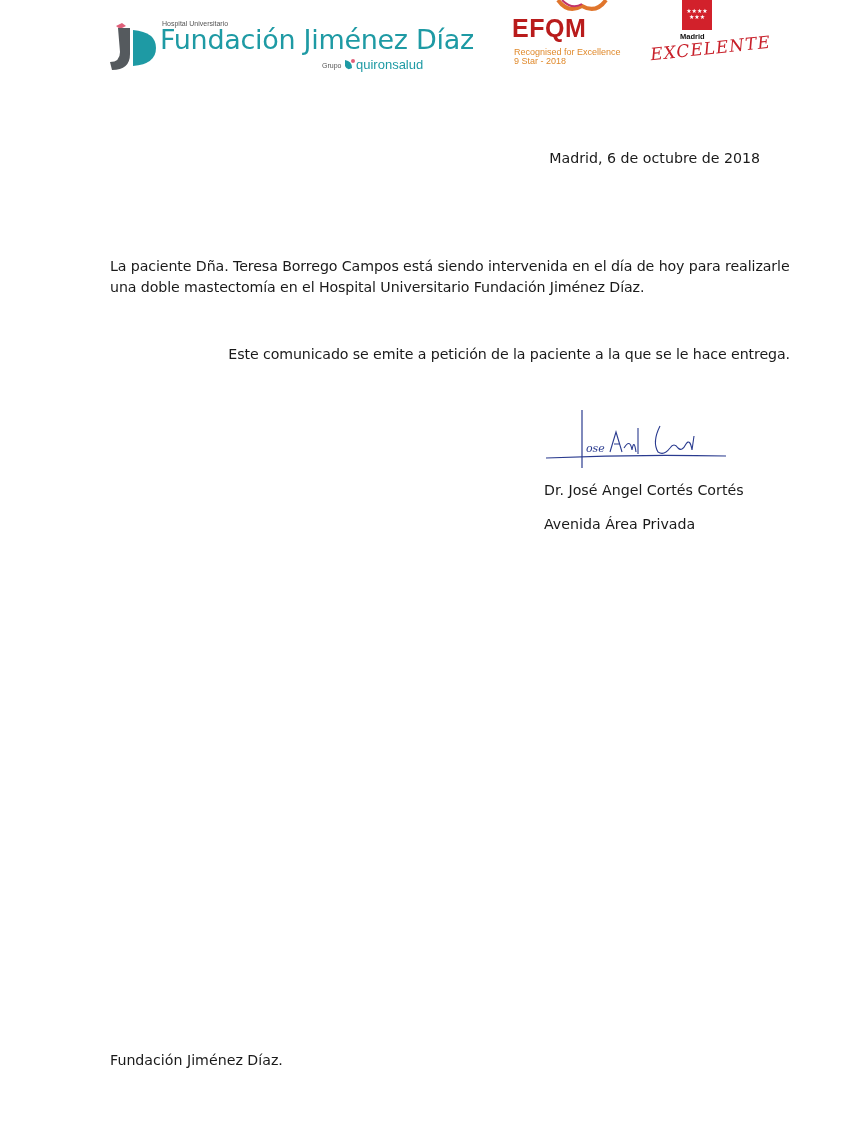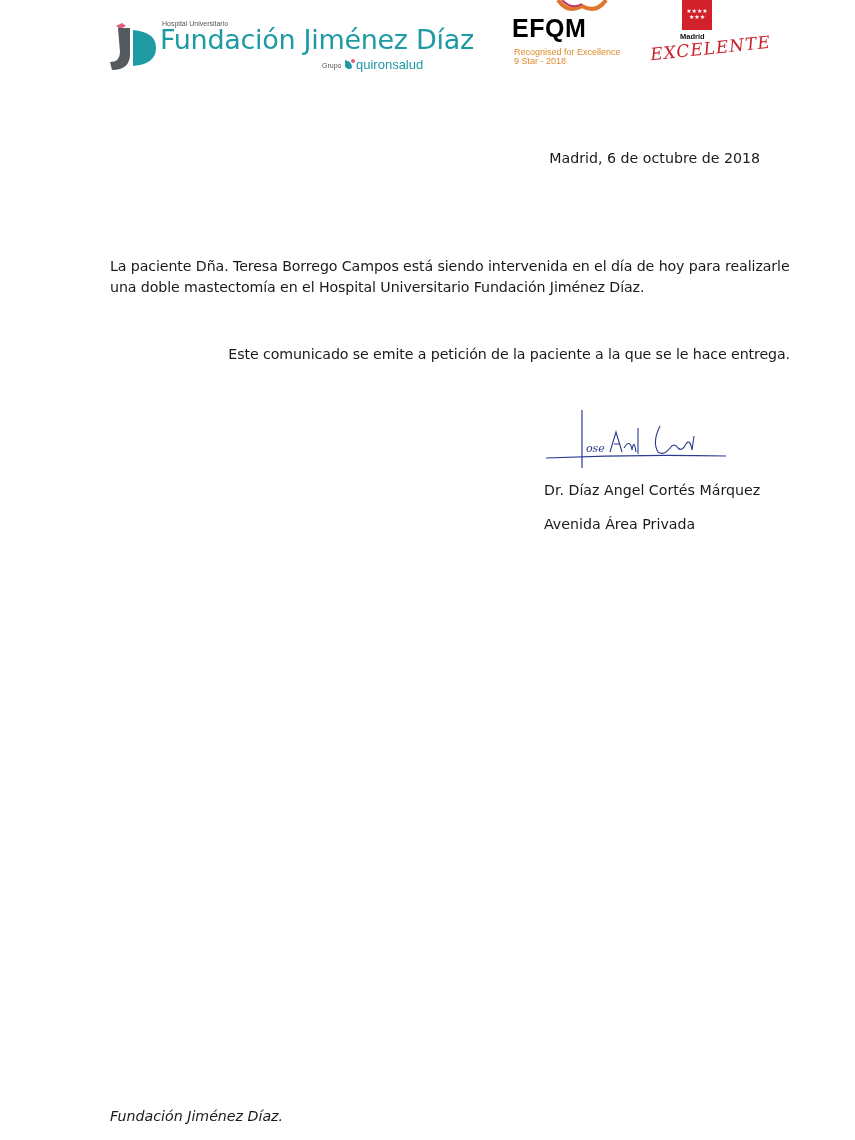--- a/index.html
+++ b/index.html
@@ -9,37 +9,37 @@
 
   
   #logo-fjd { left:108px; top:18px; width:340px; height:56px; }
   #logo-fjd .hosp { position:absolute; left:54px; top:2px; font-size:7px; color:#555; font-family:"Liberation Sans", sans-serif; }
   #logo-fjd .name { position:absolute; left:52px; top:6px; font-size:27px; color:#1e9aa4; font-family:"DejaVu Sans", sans-serif; letter-spacing:-0.3px; white-space:nowrap; }
   #logo-fjd .grupo { position:absolute; left:214px; top:44px; font-size:7px; color:#555; font-family:"Liberation Sans", sans-serif; }
   #logo-fjd .quiron { position:absolute; left:248px; top:39px; font-size:13px; color:#1e9aa4; font-family:"Liberation Sans", sans-serif; }
 
   
   #logo-efqm { left:512px; top:0px; width:130px; height:70px; }
-  #logo-efqm .efqm { position:absolute; left:0; top:14px; font-size:25px; font-weight:bold; color:#000000; font-family:"Liberation Sans", sans-serif; letter-spacing:0.5px; }
+  #logo-efqm .efqm { position:absolute; left:0; top:14px; font-size:25px; font-weight:bold; color:#b91c1c; font-family:"Liberation Sans", sans-serif; letter-spacing:0.5px; }
   #logo-efqm .rec { position:absolute; left:2px; top:48px; font-size:9px; color:#e08a2c; font-family:"Liberation Sans", sans-serif; white-space:nowrap; line-height:9px; }
 
   
   #logo-madrid { left:648px; top:0px; width:115px; height:70px; }
   #logo-madrid .flag { position:absolute; left:34px; top:0; width:30px; height:30px; background:#d2212b; }
   #logo-madrid .stars { position:absolute; left:0; top:8px; width:30px; text-align:center; color:#fff; font-size:6px; line-height:6px; }
   #logo-madrid .mad { position:absolute; left:32px; top:32px; font-size:7.5px; font-weight:bold; color:#111; font-family:"Liberation Sans", sans-serif; }
   #logo-madrid .exc { position:absolute; left:2px; top:38px; font-size:17px; color:#c8202a; font-style:italic; font-family:"DejaVu Serif", serif; transform:rotate(-6deg); letter-spacing:1px; }
 
   #date { right:95px; top:150px; font-size:14.2px; }
   #p1 { left:110px; top:256px; width:680px; }
   #p2 { left:110px; top:344px; width:680px; }
   #sig { left:544px; top:408px; width:190px; height:62px; }
   #signer-name { left:544px; top:482px; font-size:14.2px; }
   #signer-title { left:544px; top:516px; font-size:14.2px; }
-  #footer { left:110px; top:1106px; font-size:14.2px; line-height:20px;font-style:italic; }
+  #footer { left:110px; top:1050px; font-size:14.2px; line-height:20px; }
 </style>
 </head>
 <body>
 
 <div id="logo-fjd" class="abs">
   <svg width="52" height="52" viewBox="0 0 52 52" style="position:absolute;left:0;top:2px;">
     <path d="M8 6 L14 3 L18 6 L12 9 Z" fill="#e0607a"></path>
     <path d="M10 8 L22 8 L22 34 Q22 50 4 50 L2 42 Q12 42 12 32 Z" fill="#555a5e"></path>
     <path d="M25 10 Q48 12 48 28 Q48 44 25 46 Z" fill="#1e9aa4"></path>
   </svg>
@@ -79,18 +79,18 @@
 <p id="p2" class="abs body-text" style="margin:0;text-align:right;">Este comunicado se emite a petición de la paciente a la que se le hace entrega.</p>
 
 <svg id="sig" class="abs" viewBox="0 0 190 62">
   <path d="M38 2 L38 60" stroke="#2a3b8f" stroke-width="1.2" fill="none"></path>
   <path d="M2 50 Q90 46 182 48" stroke="#2a3b8f" stroke-width="1.2" fill="none"></path>
   <text x="42" y="44" font-size="11" fill="#2a3b8f" font-family="DejaVu Serif, serif" font-style="italic">ose</text>
   <path d="M66 44 L72 24 L78 44 M70 36 L76 36 M80 40 Q86 30 88 42 Q90 30 92 44 M94 20 L94 46" stroke="#2a3b8f" stroke-width="1.1" fill="none"></path>
   <path d="M116 18 Q108 34 114 44 Q120 48 126 40 Q130 34 134 40 Q138 44 142 36 Q146 30 148 42 L150 28" stroke="#2a3b8f" stroke-width="1.1" fill="none"></path>
 </svg>
 
-<div id="signer-name" class="abs">Dr. Díaz Angel Cortés Márquez</div>
+<div id="signer-name" class="abs">Dr. José Angel Cortés Cortés</div>
 <div id="signer-title" class="abs">Avenida Área Privada</div>
 
 <div id="footer" class="abs">
   <div>Fundación Jiménez Díaz.</div>
 </div>
 
 </body></html>

